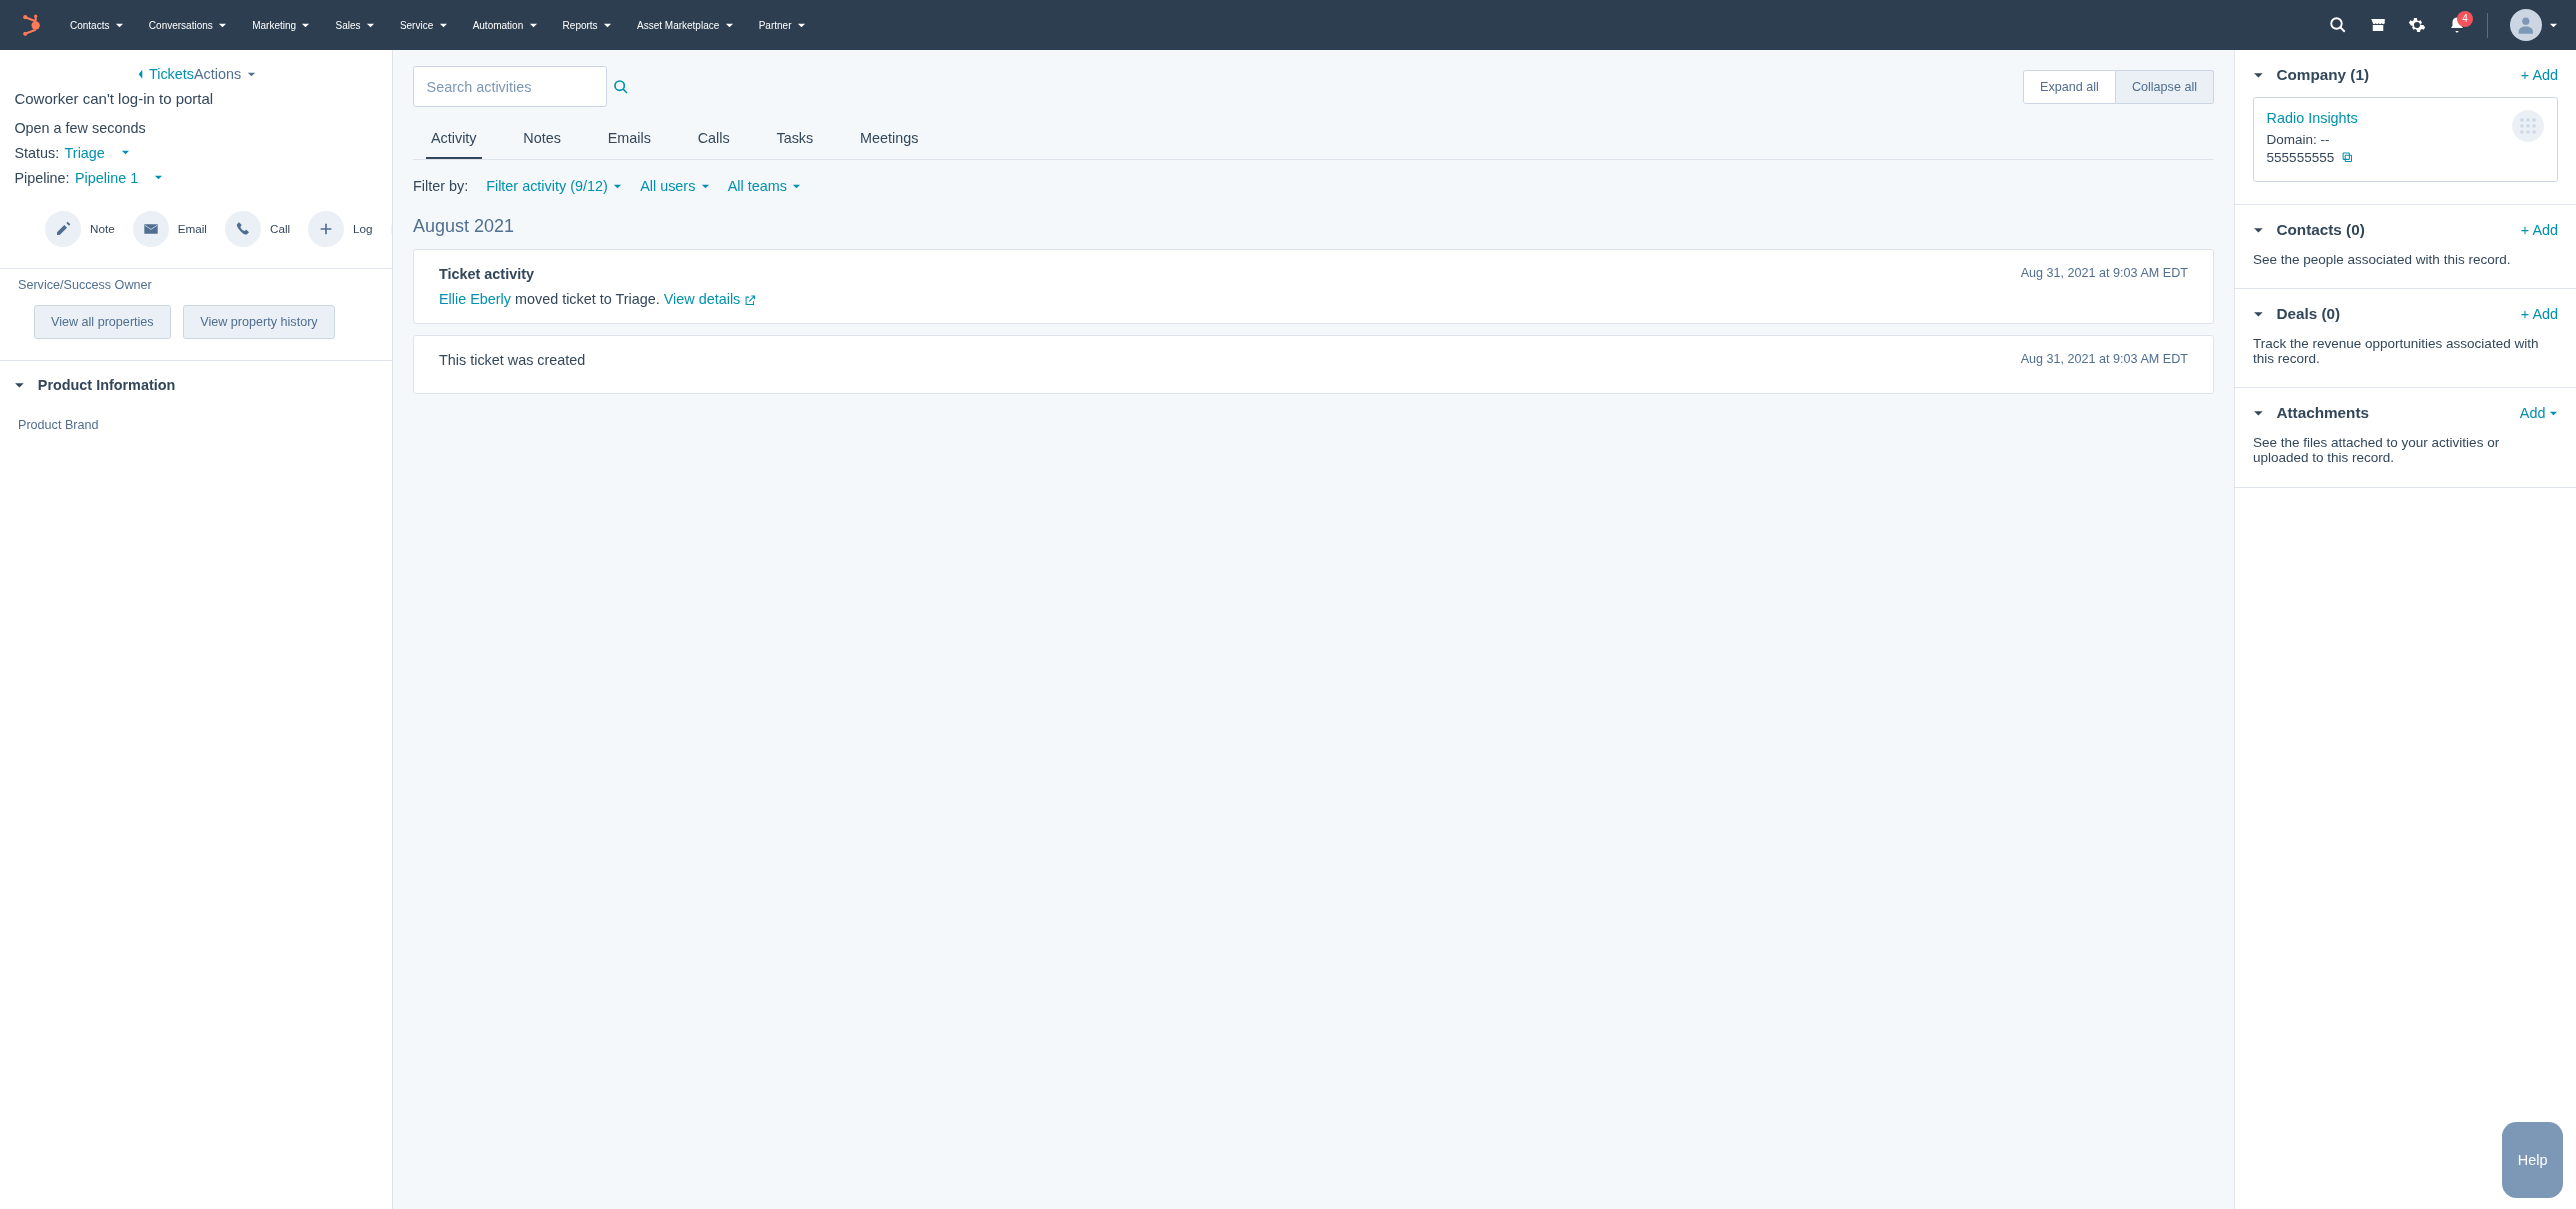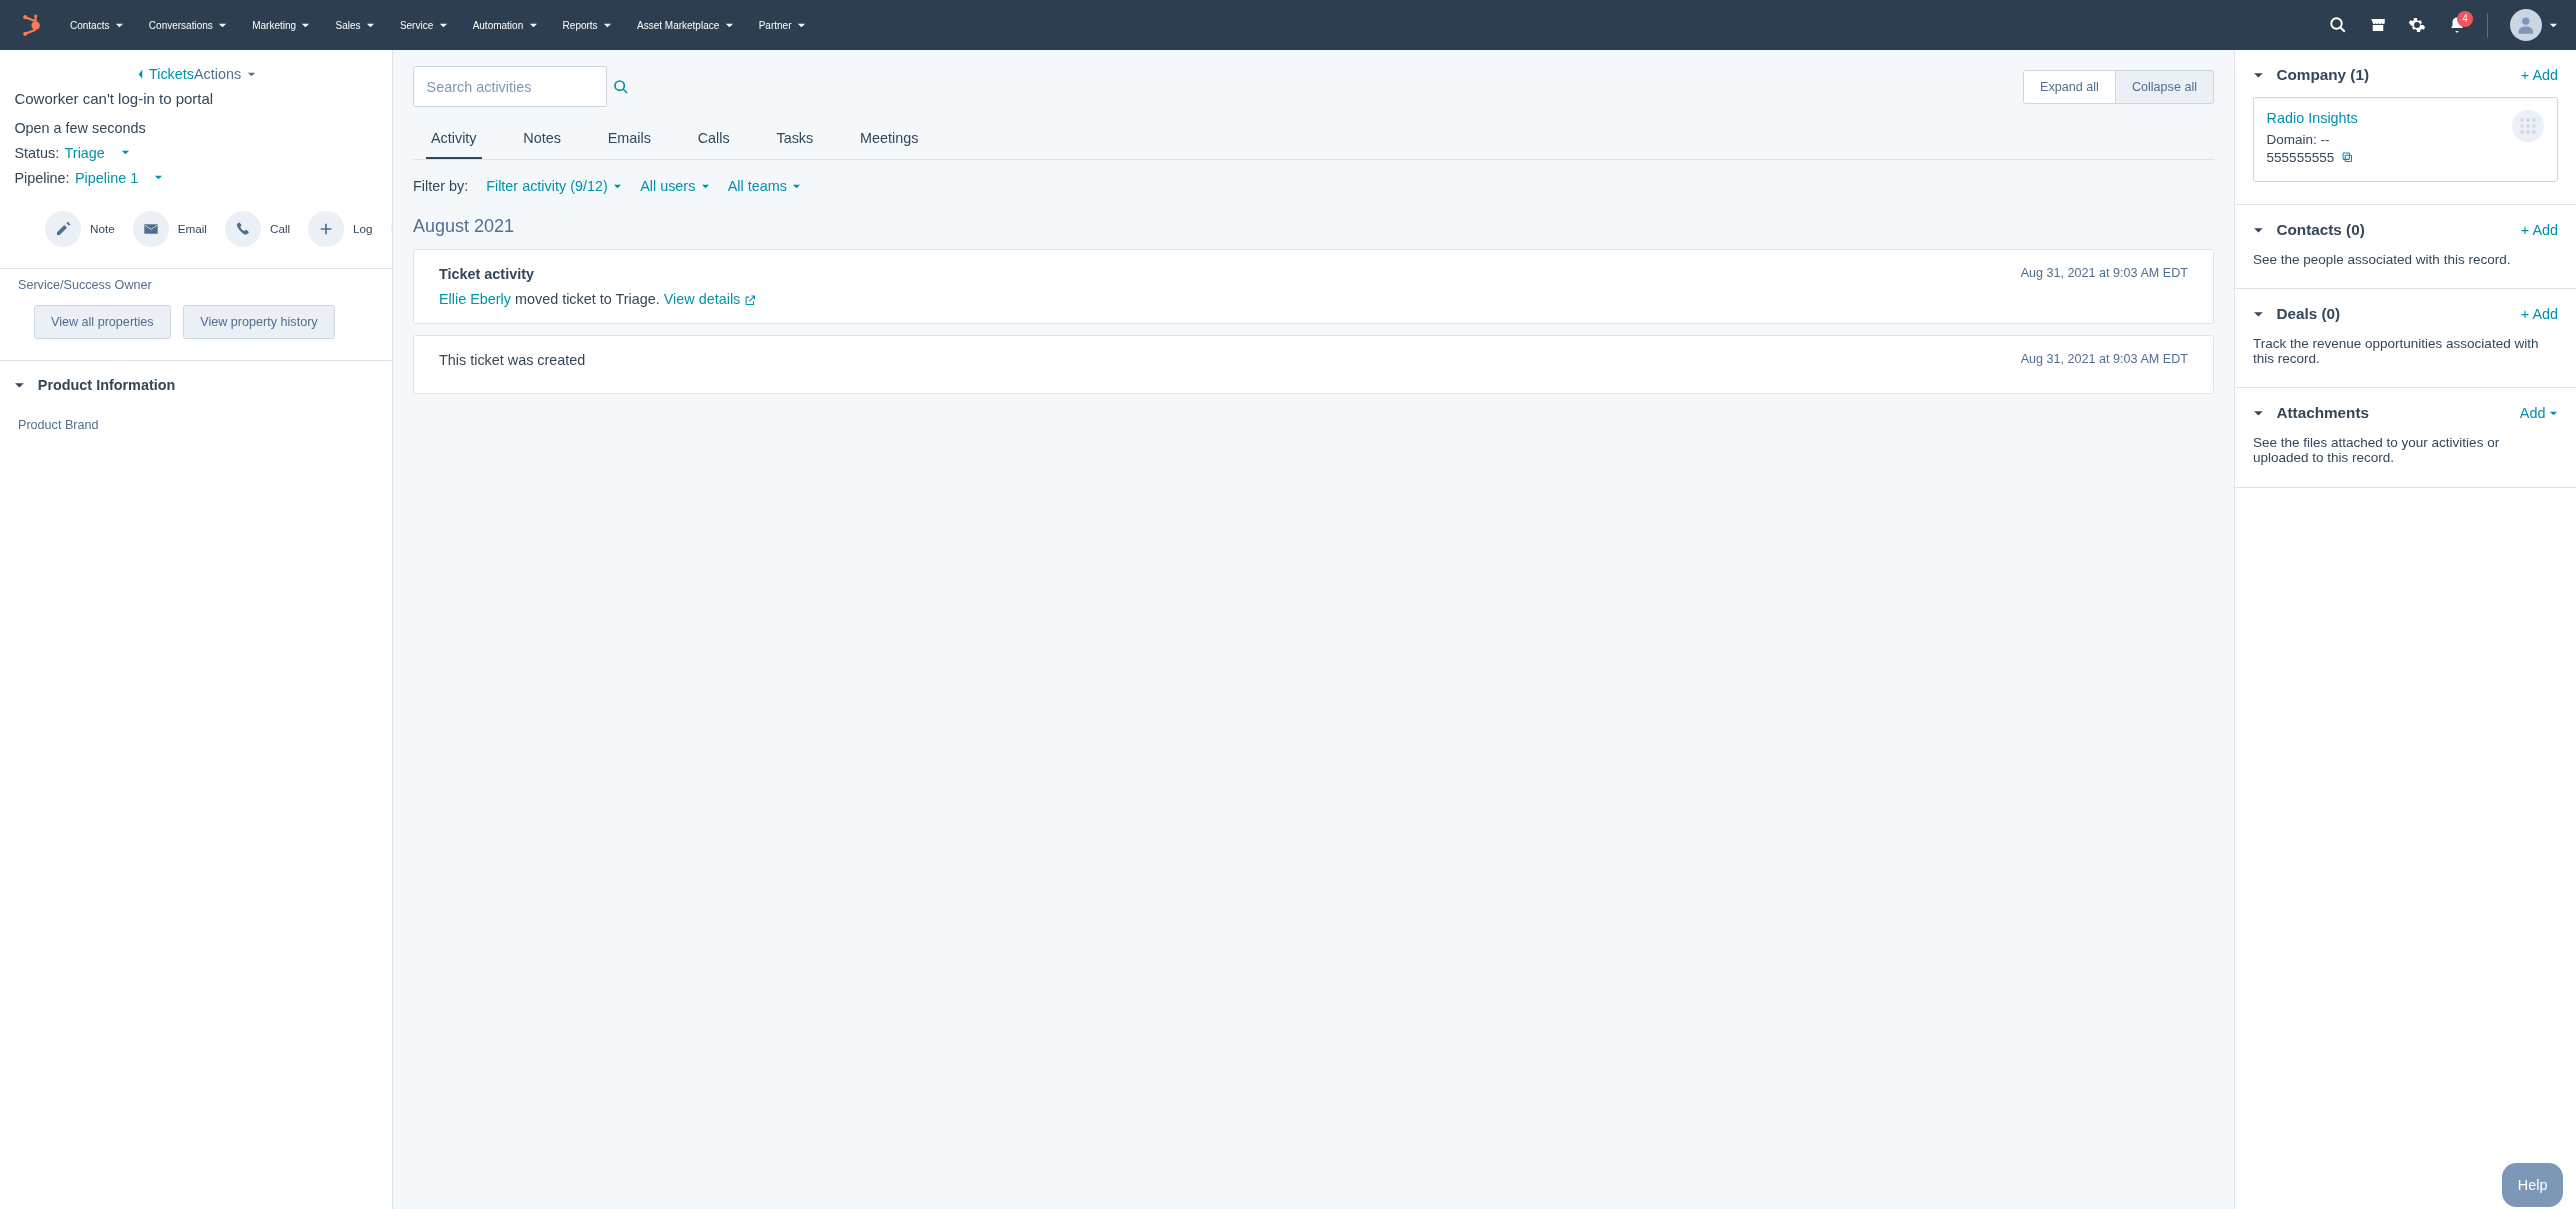--- a/index.html
+++ b/index.html
@@ -79,21 +79,21 @@
   .rp-title-group { display:flex; align-items:center; gap:12.6px;}
   .rp-title { font-weight:600; color:#33475b; font-size:15.3px;}
   .rp-add { color:#0091ae; font-size:14.4px; cursor:pointer; display:flex; align-items:center; gap:3.6px;}
   .rp-chev { color:#33475b; cursor:pointer;}
   .company-card { border:0.9px solid #cbd6e2; border-radius:2.7px; padding:12.6px; display:flex; justify-content:space-between;}
   .company-name { color:#0091ae; font-weight:500; margin-bottom:5.4px; cursor:pointer;}
   .company-detail { color:#33475b; font-size:13.5px; margin-bottom:3.6px; display:flex; align-items:center; gap:7.2px;}
   .company-logo { width:32px; height:32px; border-radius:50%; background:#eaf0f6; display:flex; align-items:center; justify-content:center; color:#cbd6e2;}
   .rp-desc { color:#33475b; font-size:13.5px;}
 
-  .help-btn { position:fixed; bottom:2px; right:12.6px; background:#7c98b6; color:#fff; padding:14px 16px; border-radius:14.4px; font-weight:500; cursor:pointer;}
+  .help-btn { position:fixed; bottom:11px; right:12.6px; background:#7c98b6; color:#fff; padding:30px 16px; border-radius:14.4px; font-weight:500; cursor:pointer;}
 
   svg { display:block; }
 </style>
 </head>
 <body>
 
 <div class="topnav">
   <div class="logo">
     <svg width="25" height="25" viewBox="0 0 24 24" fill="#ff7a59">
         <circle cx="16" cy="12" r="4"></circle>

